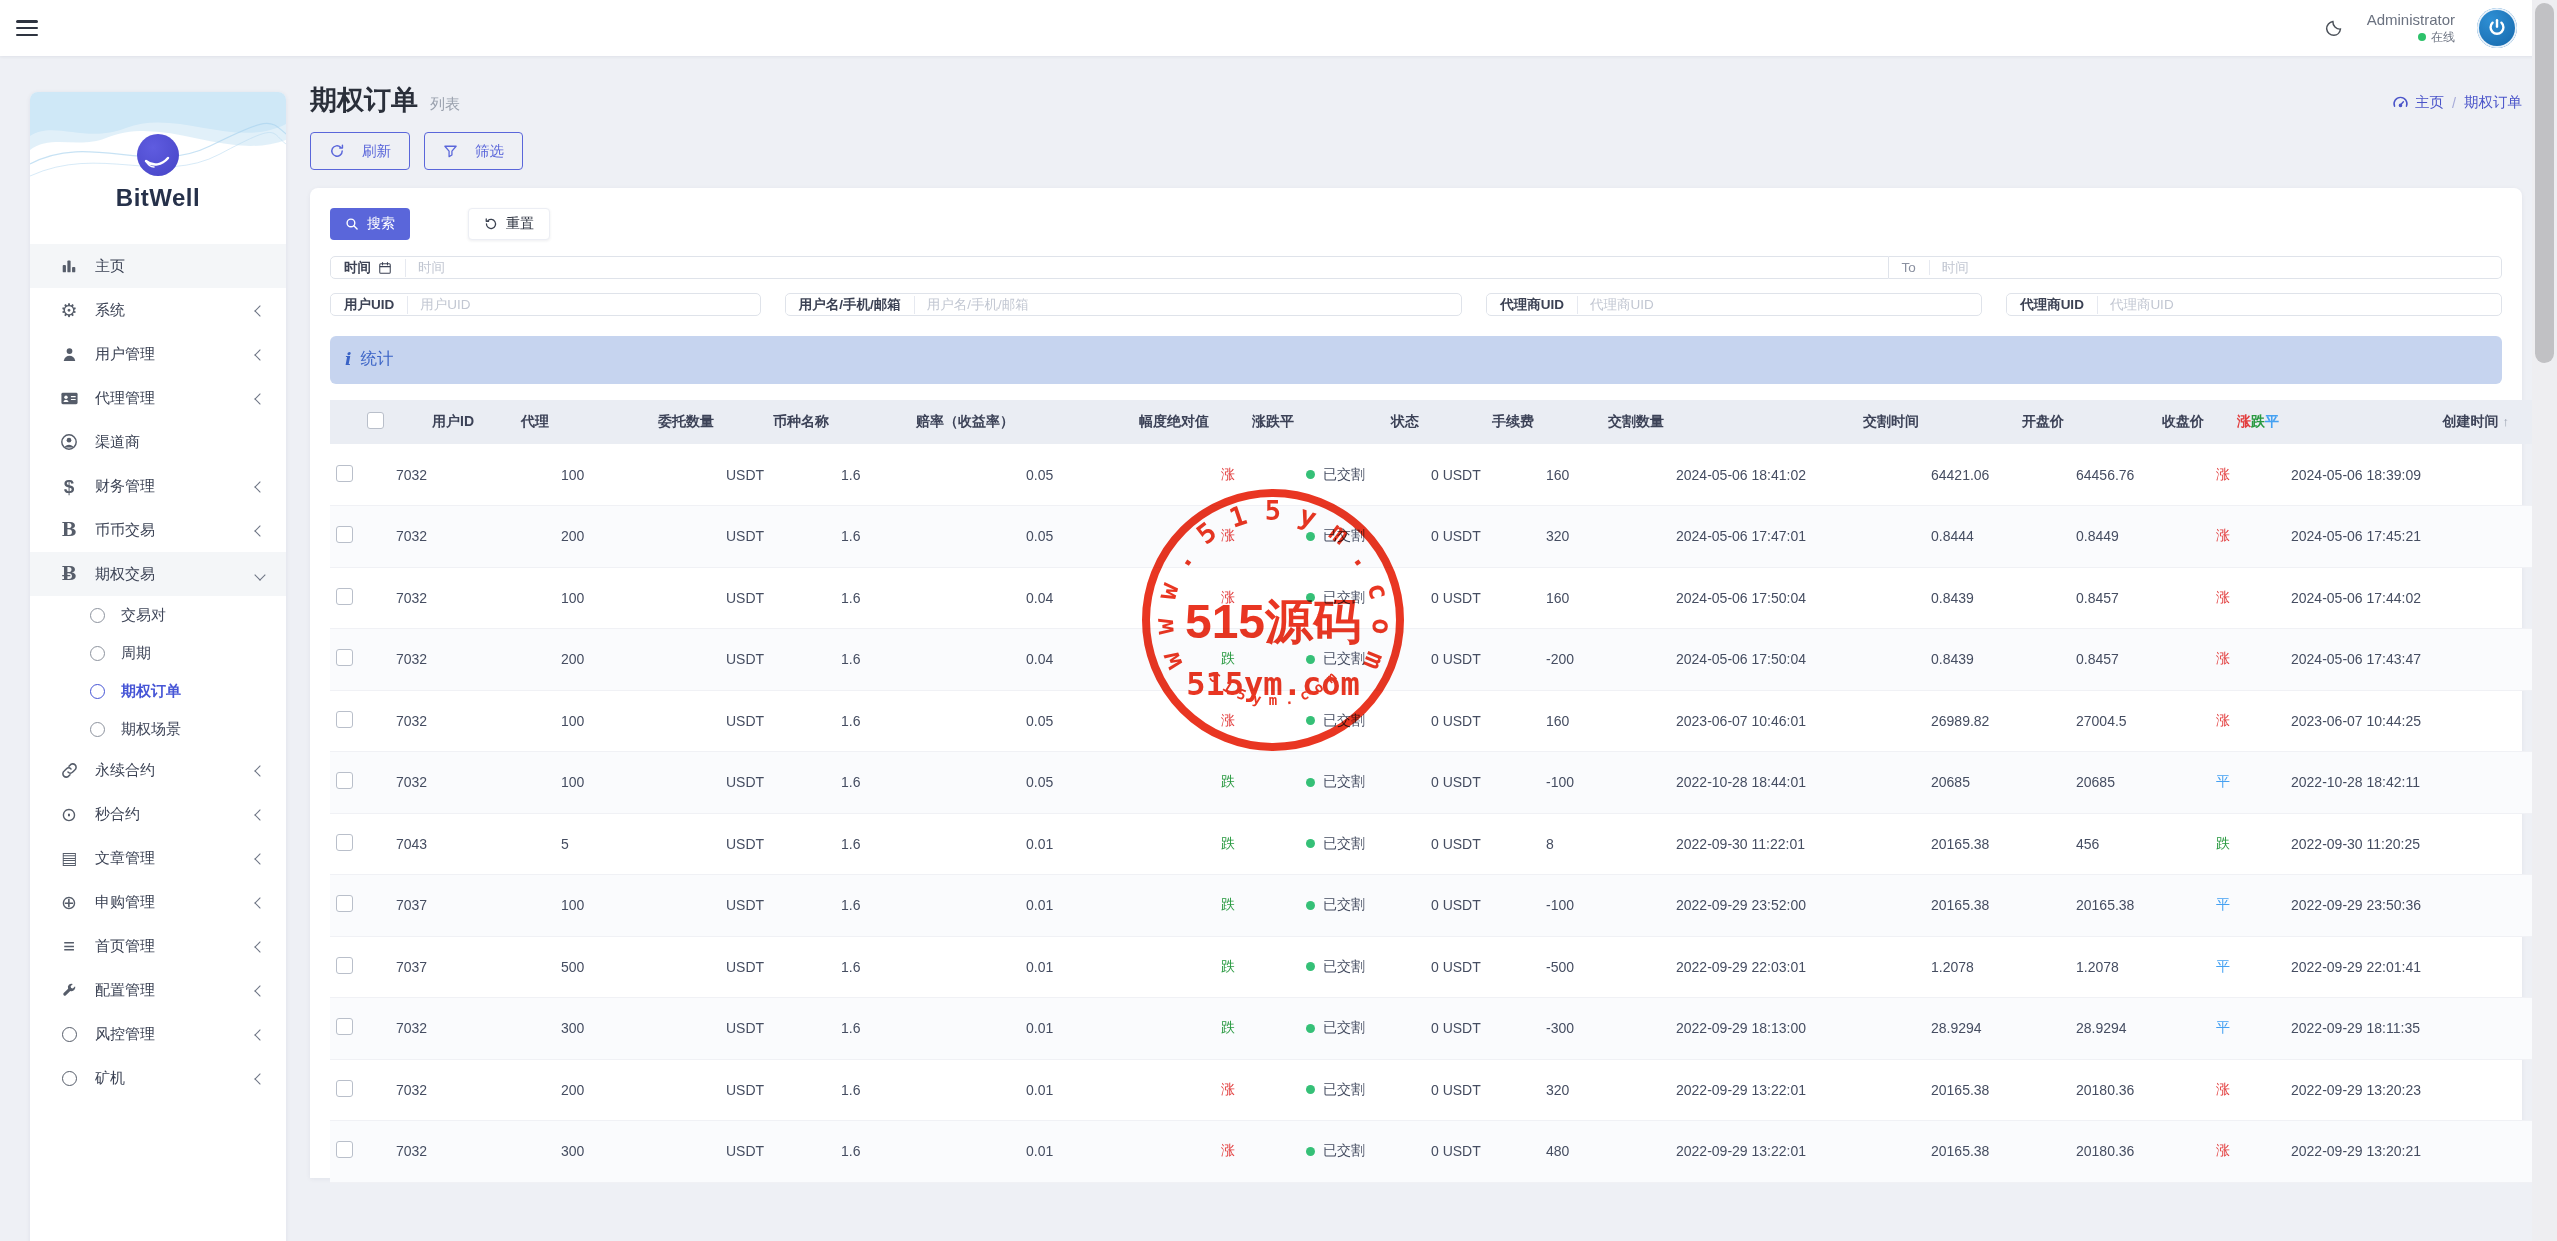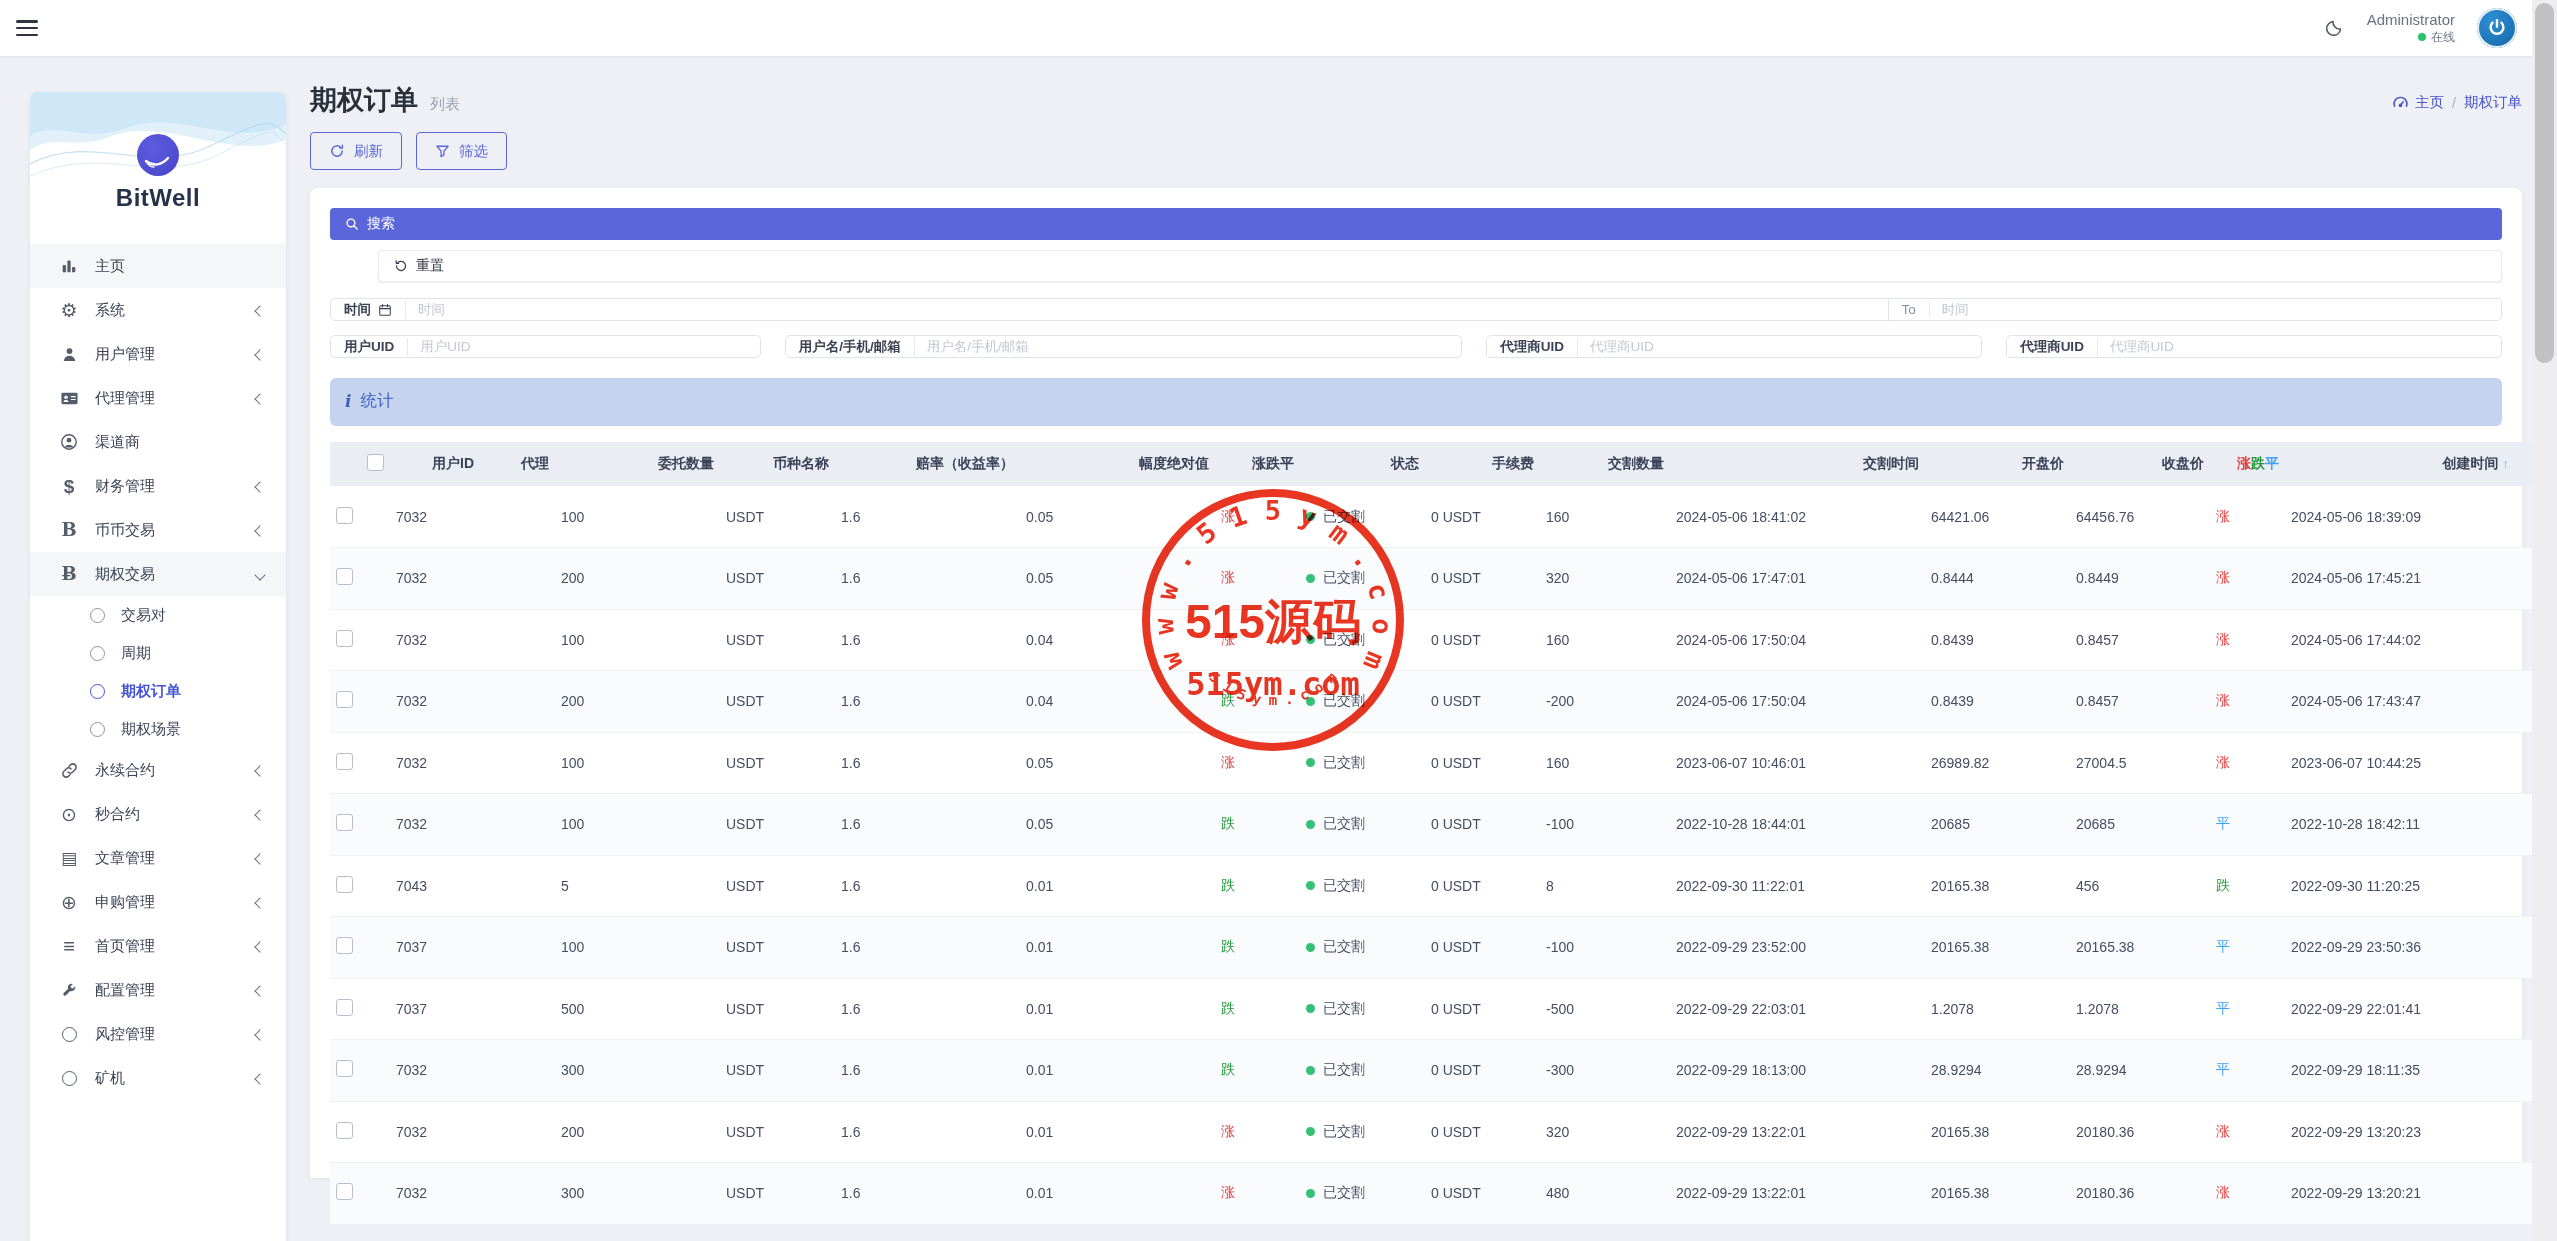--- a/index.html
+++ b/index.html
@@ -51,26 +51,26 @@
   .main { position:absolute; left:310px; top:56px; width:2212px; }
   .page-head { display:flex; align-items:flex-end; padding-top:26px; }
   .page-title { font-size:27px; font-weight:600; color:#2a2f3a; }
   .page-sub { font-size:15px; color:#99a0ad; margin-left:12px; padding-bottom:4px; }
   .breadcrumb { margin-left:auto; display:flex; align-items:center; gap:8px; font-size:14.5px; color:#4a54c9; padding-bottom:6px; }
   .breadcrumb .sep { color:#a7abd8; }
   .crumb { display:flex; align-items:center; gap:6px; cursor:pointer; }
 
   .toolbar { margin-top:14px; display:flex; gap:14px; }
   .btn-outline { height:38px; border:1px solid #5a66da; color:#5a66da; border-radius:4px; background:transparent;
-                 display:flex; align-items:center; gap:9px; padding:0 18px; font-size:14.5px; cursor:pointer; }
+                 display:flex; align-items:center; gap:17px; padding:0 18px; font-size:14.5px; cursor:pointer; }
 
   .card { margin-top:18px; background:#fff; border-radius:8px 8px 0 0; box-shadow:0 1px 5px rgba(25,35,65,.06);
           padding:20px 20px 0 20px; height:990px; }
 
-  .action-row { display:flex; gap:10px;flex-direction:column; }
+  .action-row { display:flex; gap:10px; }
   .btn-search { height:32px; background:#5a66da; color:#fff; border:none; border-radius:4px; display:flex;
                 align-items:center; gap:8px; padding:0 15px; font-size:14px; cursor:pointer; }
   .btn-reset { height:32px; background:#fff; color:#2f3542; border:1px solid #eceef4; border-radius:4px;
                box-shadow:0 1px 3px rgba(30,40,70,.08); display:flex; align-items:center; gap:8px; padding:0 15px;
                font-size:14px; cursor:pointer;margin-left:48px; }
 
   .fgroup { display:flex; align-items:center; border:1px solid #dfe3ea; border-radius:5px; background:#fff; height:23px; overflow:hidden; }
   .flabel { display:flex; align-items:center; gap:7px; padding:0 13px; font-size:13.5px; font-weight:700;
             color:#3c4254; border-right:1px solid #e6e9f0; white-space:nowrap; background:#fff; }
   .flabel.plain { font-weight:400; color:#8a90a0; }

